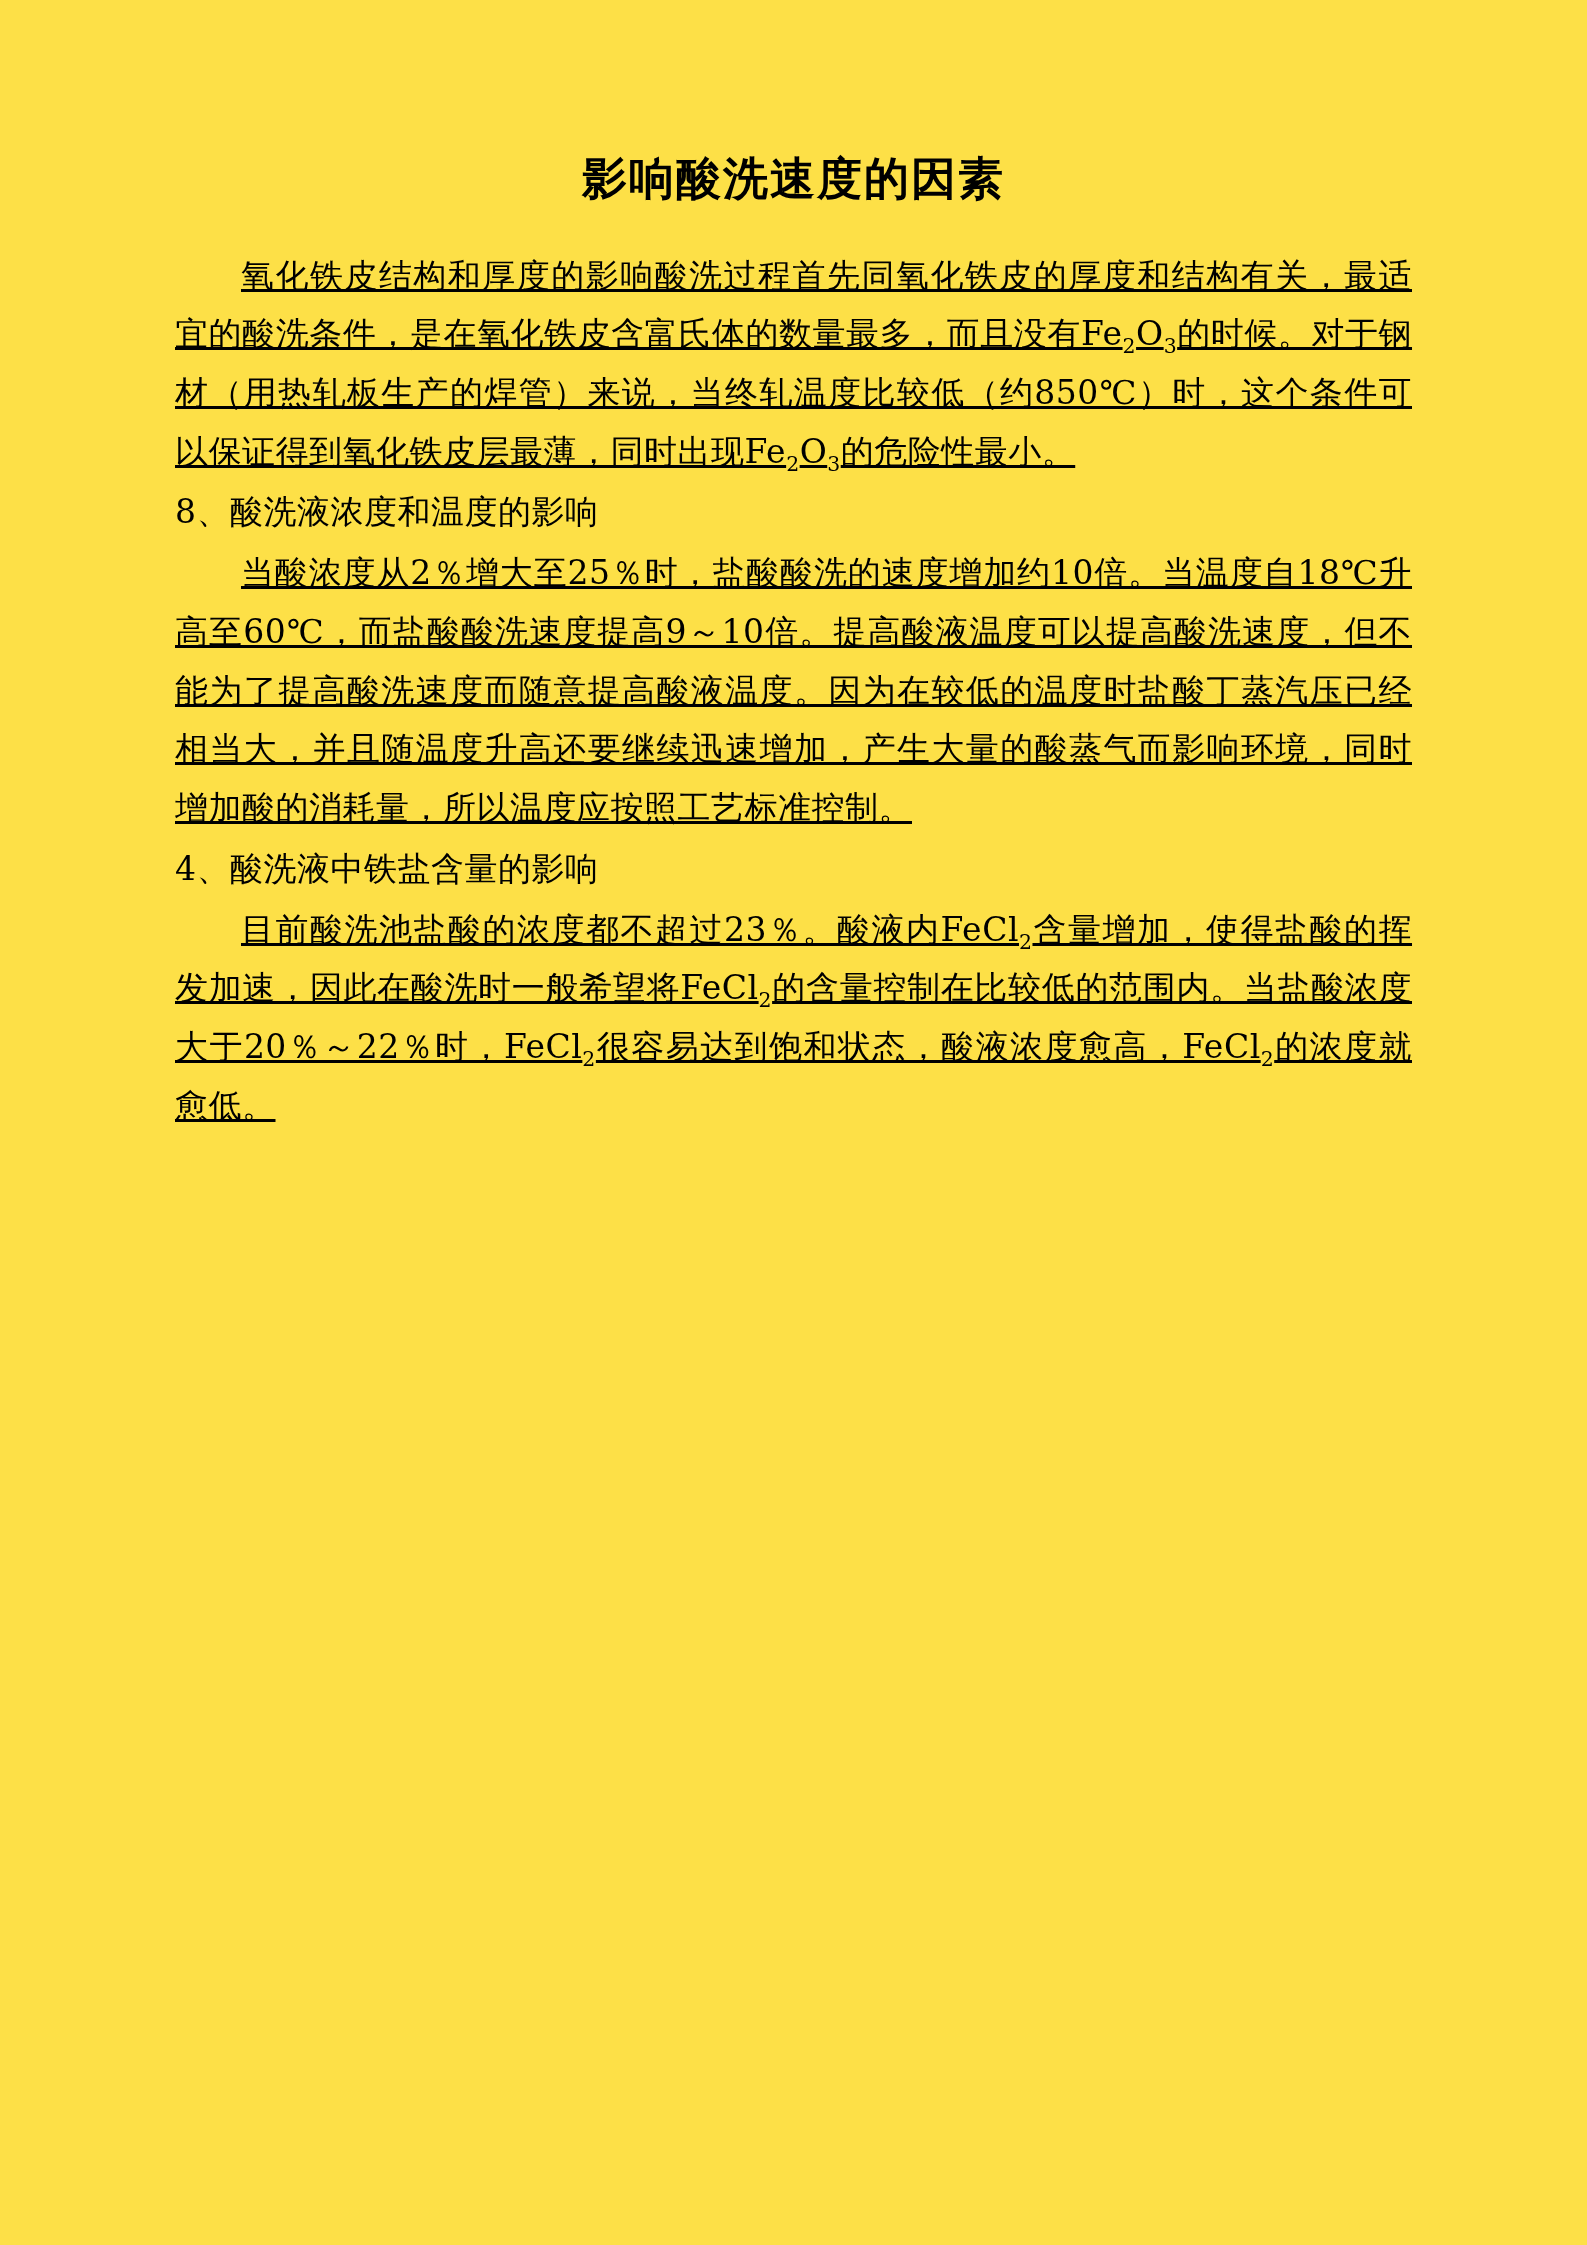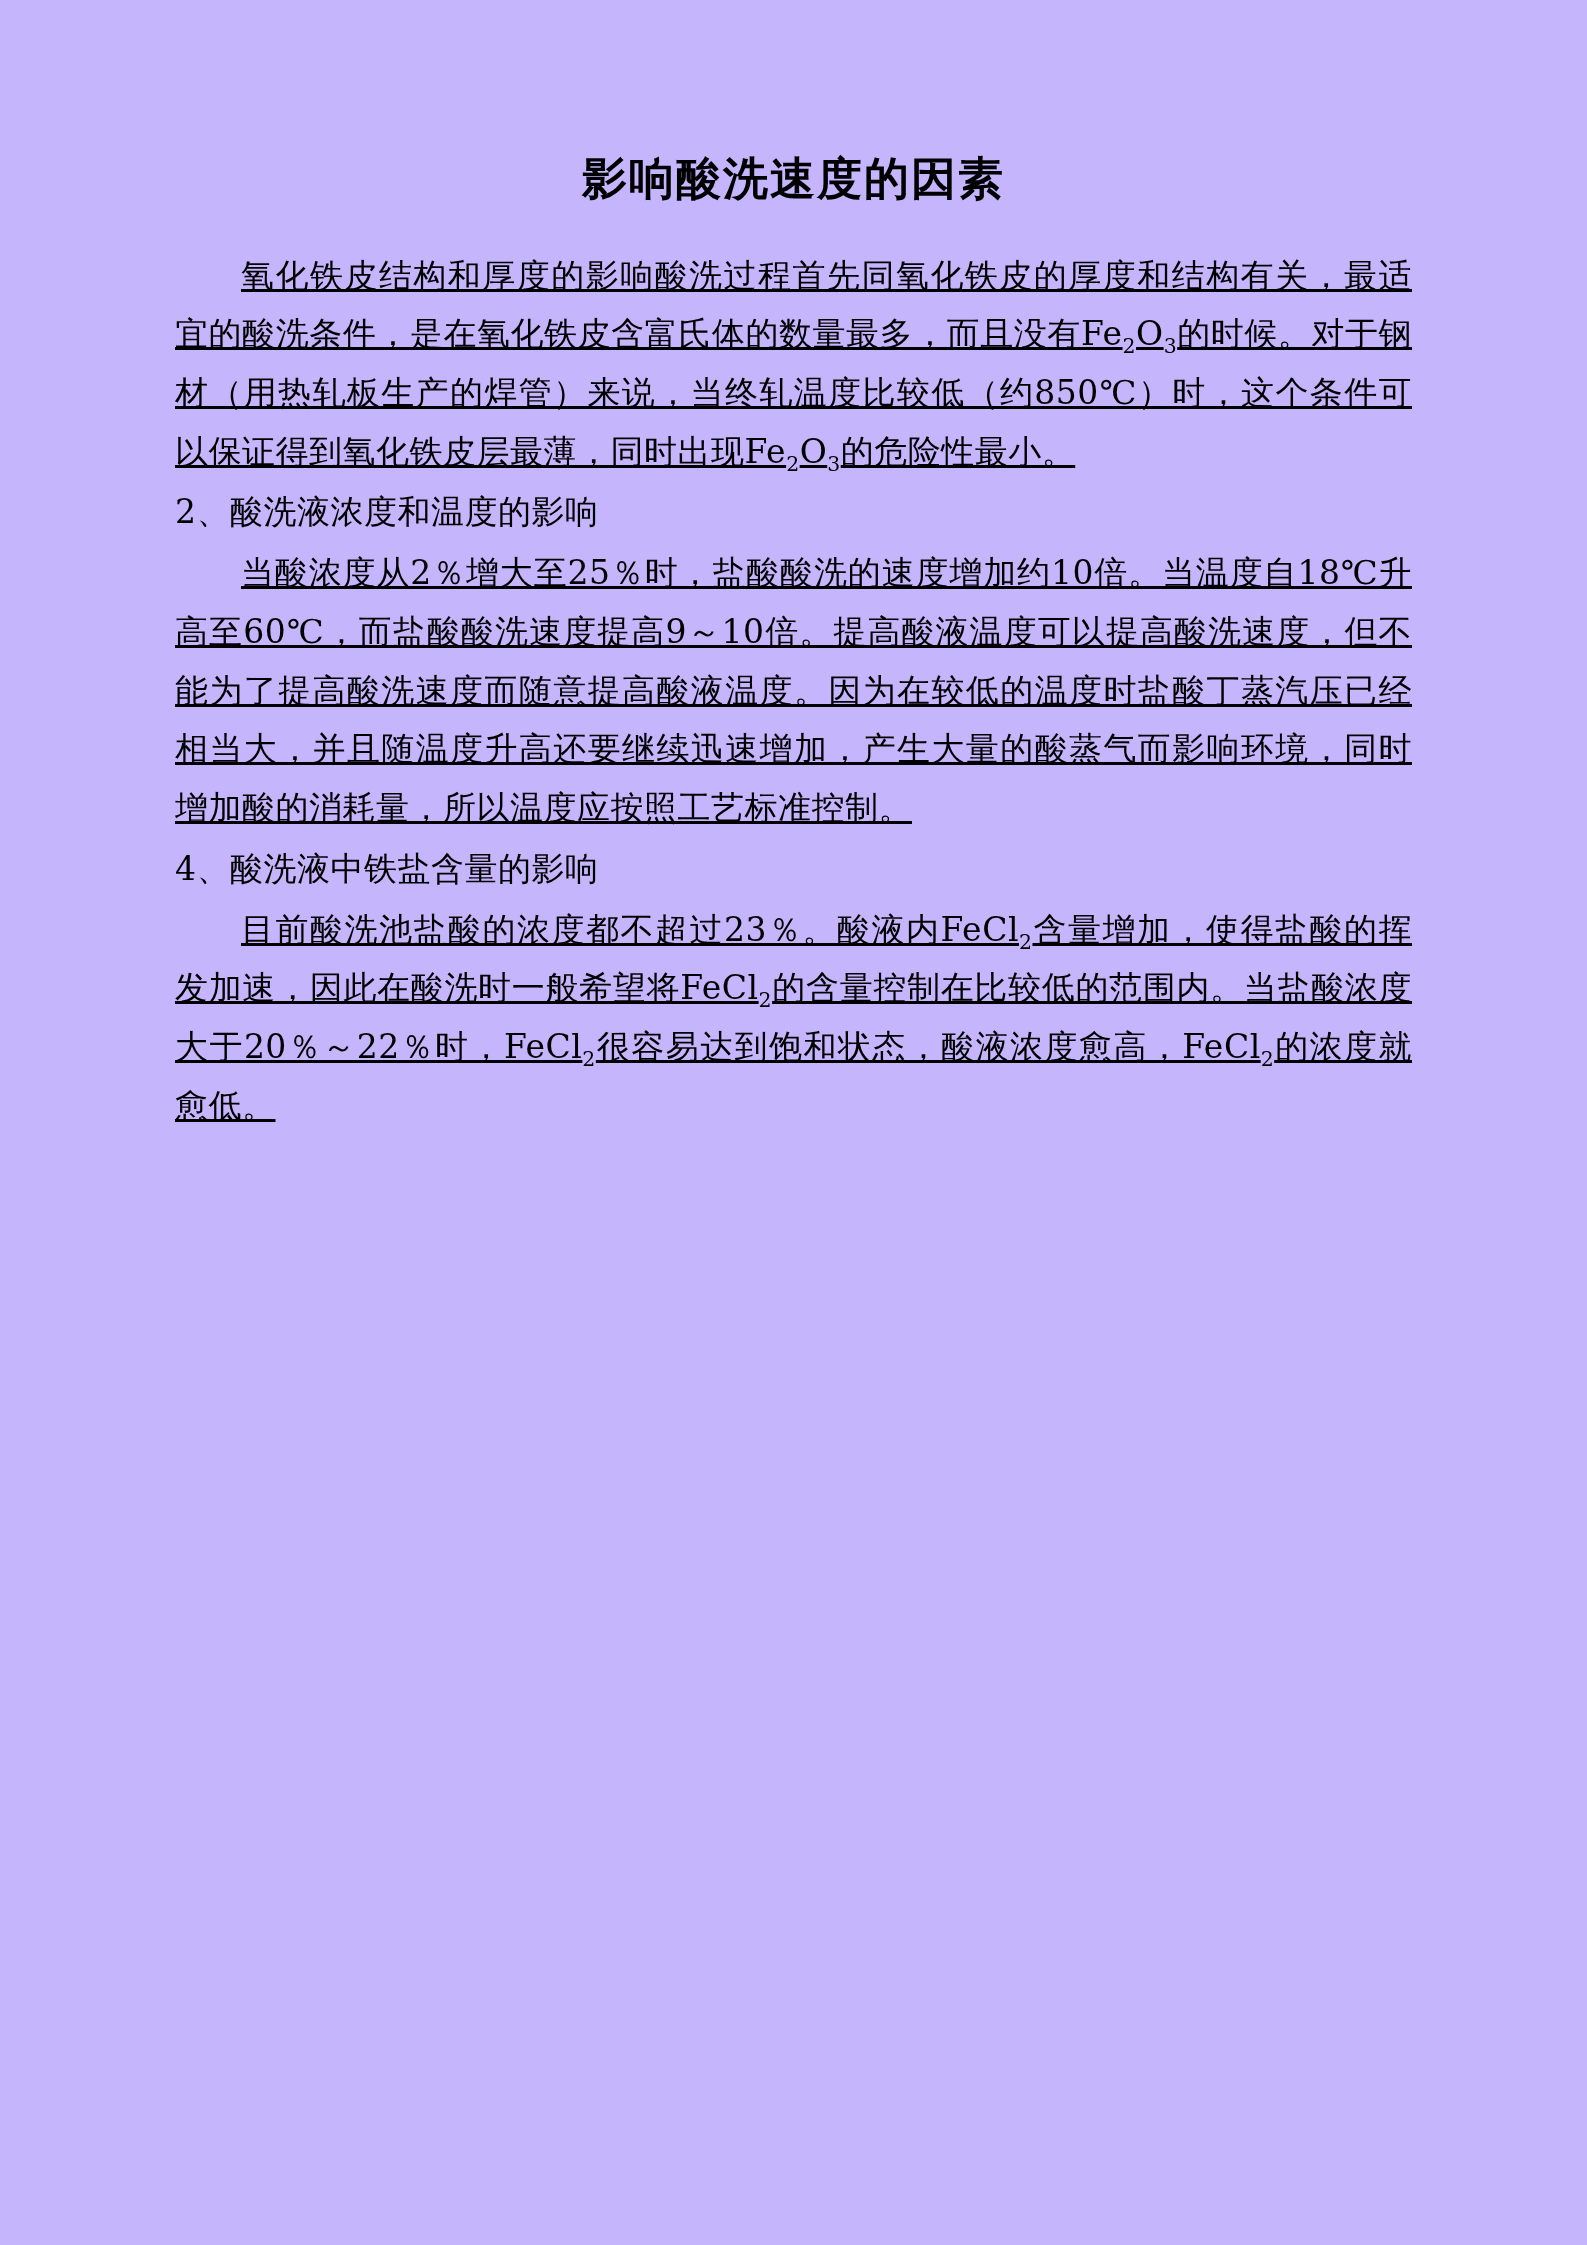--- a/index.html
+++ b/index.html
@@ -13,21 +13,21 @@
     font-family: "DejaVu Serif", "Liberation Serif", serif;
     color: #000000;
     overflow: hidden;
   }
   .page {
     position: relative;
     width: 1587px;
     height: 2245px;
     box-sizing: border-box;
     padding: 150px 175px 0 175px;
-    background: #c4b5fd;
+    background: #fde047;
   }
   .doc-title {
     text-align: center;
     font-size: 45px;
     font-weight: bold;
     letter-spacing: 2px;
     margin: 0 0 38px 0;
     line-height: 1.3;
   }
   .para {
@@ -54,18 +54,18 @@
     line-height: 0;
   }
 </style>
 </head>
 <body>
 
 <div class="page">
   <h1 class="doc-title">影响酸洗速度的因素</h1>
   <div class="body-content">
       <p class="para indent">氧化铁皮结构和厚度的影响酸洗过程首先同氧化铁皮的厚度和结构有关，最适宜的酸洗条件，是在氧化铁皮含富氏体的数量最多，而且没有Fe<sub>2</sub>O<sub>3</sub>的时候。对于钢材（用热轧板生产的焊管）来说，当终轧温度比较低（约850℃）时，这个条件可以保证得到氧化铁皮层最薄，同时出现Fe<sub>2</sub>O<sub>3</sub>的危险性最小。</p>
-      <p class="heading-item">2、酸洗液浓度和温度的影响</p>
+      <p class="heading-item">8、酸洗液浓度和温度的影响</p>
       <p class="para indent">当酸浓度从2％增大至25％时，盐酸酸洗的速度增加约10倍。当温度自18℃升高至60℃，而盐酸酸洗速度提高9～10倍。提高酸液温度可以提高酸洗速度，但不能为了提高酸洗速度而随意提高酸液温度。因为在较低的温度时盐酸丁蒸汽压已经相当大，并且随温度升高还要继续迅速增加，产生大量的酸蒸气而影响环境，同时增加酸的消耗量，所以温度应按照工艺标准控制。</p>
       <p class="heading-item">4、酸洗液中铁盐含量的影响</p>
       <p class="para indent">目前酸洗池盐酸的浓度都不超过23％。酸液内FeCl<sub>2</sub>含量增加，使得盐酸的挥发加速，因此在酸洗时一般希望将FeCl<sub>2</sub>的含量控制在比较低的范围内。当盐酸浓度大于20％～22％时，FeCl<sub>2</sub>很容易达到饱和状态，酸液浓度愈高，FeCl<sub>2</sub>的浓度就愈低。</p>
     </div>
 </div>
 
 </body></html>

